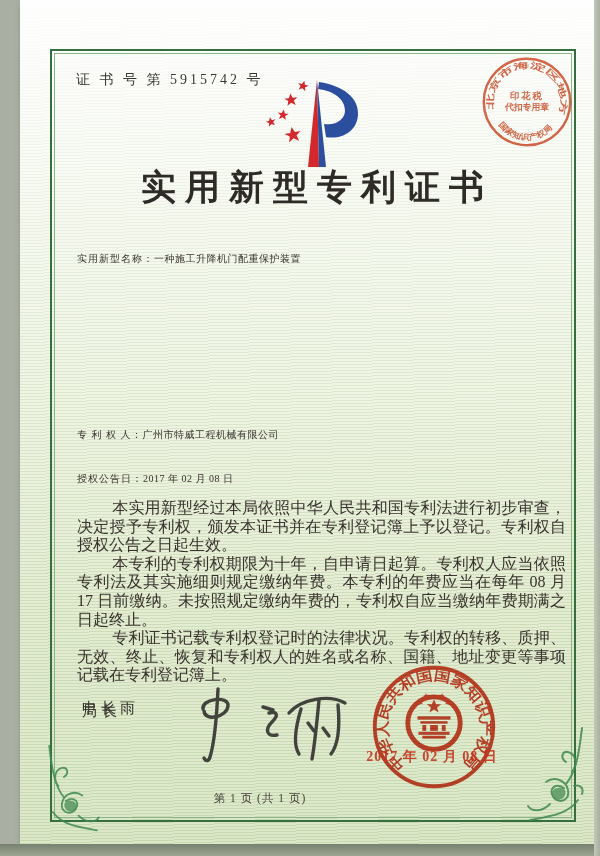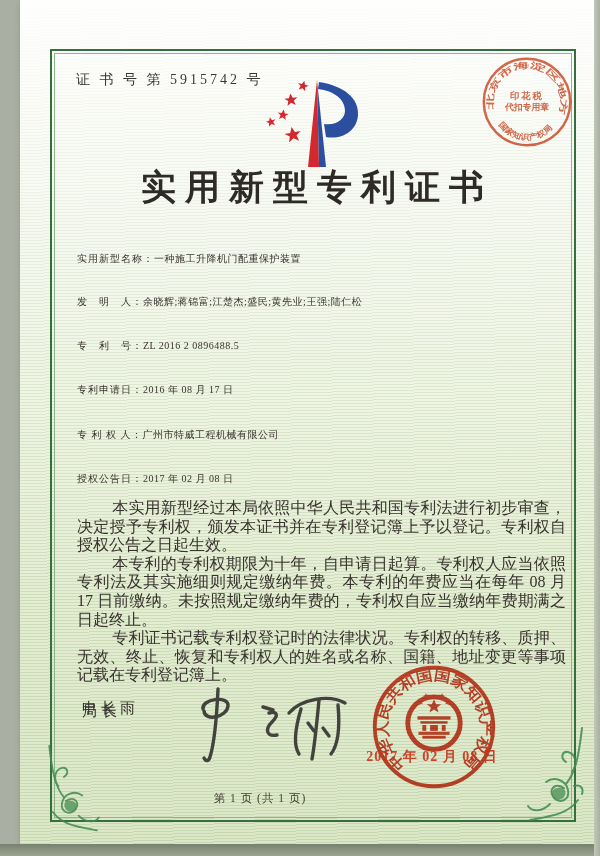--- a/index.html
+++ b/index.html
@@ -92,29 +92,20 @@
         <polygon points="61,10 70,97 63,97"></polygon>
         <path d="M63,12 C88,16 103,28 102,45 C101,61 86,70 70,67 L68,54 C80,56 89,49 89,41 C89,29 78,21 62,19 Z"></path>
       </g>
     </svg>
 
     <div class="title">实用新型专利证书</div>
 
     <div class="field" style="top:252px">
       <span class="lbl">实用新型名称：</span><span>一种施工升降机门配重保护装置</span>
     </div>
-    <div class="field" style="top:295px">
-      <span class="lbl">发　明　人：</span><span>余晓辉;蒋锦富;江楚杰;盛民;黄先业;王强;陆仁松</span>
-    </div>
-    <div class="field" style="top:339px">
-      <span class="lbl">专　利　号：</span><span>ZL 2016 2 0896488.5</span>
-    </div>
-    <div class="field" style="top:383px">
-      <span class="lbl">专利申请日：</span><span>2016 年 08 月 17 日</span>
-    </div>
     <div class="field" style="top:428px">
       <span class="lbl">专 利 权 人：</span><span>广州市特威工程机械有限公司</span>
     </div>
     <div class="field" style="top:472px">
       <span class="lbl">授权公告日：</span><span>2017 年 02 月 08 日</span>
     </div>
 
     <div class="paras">
       <p>本实用新型经过本局依照中华人民共和国专利法进行初步审查，决定授予专利权，颁发本证书并在专利登记簿上予以登记。专利权自授权公告之日起生效。</p>
       <p>本专利的专利权期限为十年，自申请日起算。专利权人应当依照专利法及其实施细则规定缴纳年费。本专利的年费应当在每年 08 月 17 日前缴纳。未按照规定缴纳年费的，专利权自应当缴纳年费期满之日起终止。</p>

